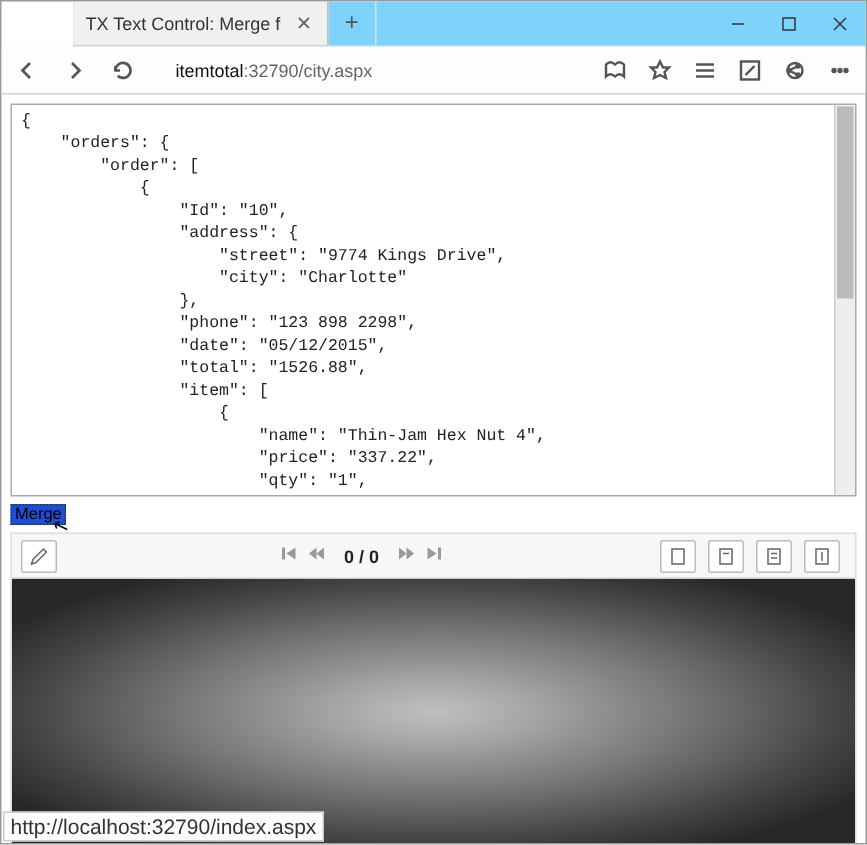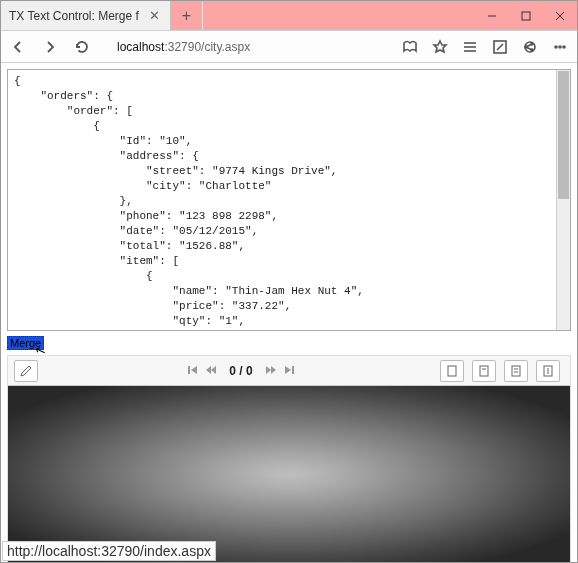--- a/index.html
+++ b/index.html
@@ -8,24 +8,25 @@
     height: 563px;
     font-family: "Segoe UI", Arial, sans-serif;
     background: #fff;
     overflow: hidden;
     position: relative;
     border: 1px solid #999;
   }
   
   .titlebar {
     height: 30px;
-    background: #fca5a5;
+    background: #7dd3fc;
     border-bottom: 1px solid #d0d0d0;
     display: flex;
     align-items: stretch;
+    margin-left: 48px;
   }
   .tab {
     width: 170px;
     display: flex;
     align-items: center;
     padding: 0 8px;
     border-right: 1px solid #c0c0c0;
     background: #f0f0f0;
     font-size: 12px;
     color: #333;
@@ -198,21 +199,21 @@
         <polyline points="6,3 11,8 6,13"></polyline>
       </svg>
   </div>
   <div class="navbtn">
     <svg width="16" height="16" viewBox="0 0 16 16">
         <path d="M3 8a5 5 0 1 1 1.5 3.5" fill="none"></path>
         <polyline points="3,5 3,8 6,8"></polyline>
       </svg>
   </div>
   <div class="url">
-    <span class="host-strong">localhost</span><span>:32790/city.aspx</span>
+    <span class="host-strong">itemtotal</span><span>:32790/city.aspx</span>
   </div>
   <div class="righticons">
     <div class="ri">
       <svg width="16" height="14" viewBox="0 0 16 14">
           <path d="M2 3 C4 1 6 1 8 3 C10 1 12 1 14 3 V11 C12 9 10 9 8 11 C6 9 4 9 2 11 Z" fill="none"></path>
         </svg>
     </div>
     <div class="ri">
       <svg width="16" height="16" viewBox="0 0 16 16">
           <polygon points="8,2 10,6 14,6 11,9 12,13 8,11 4,13 5,9 2,6 6,6" fill="none"></polygon>

